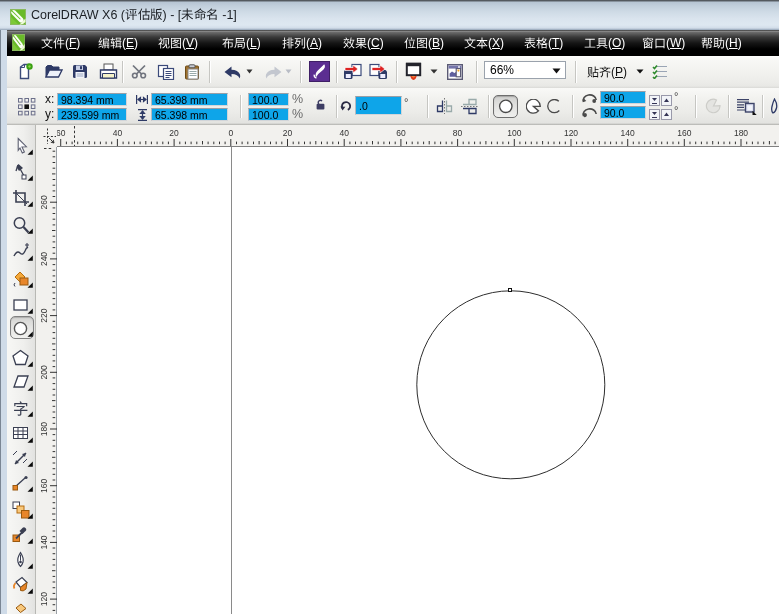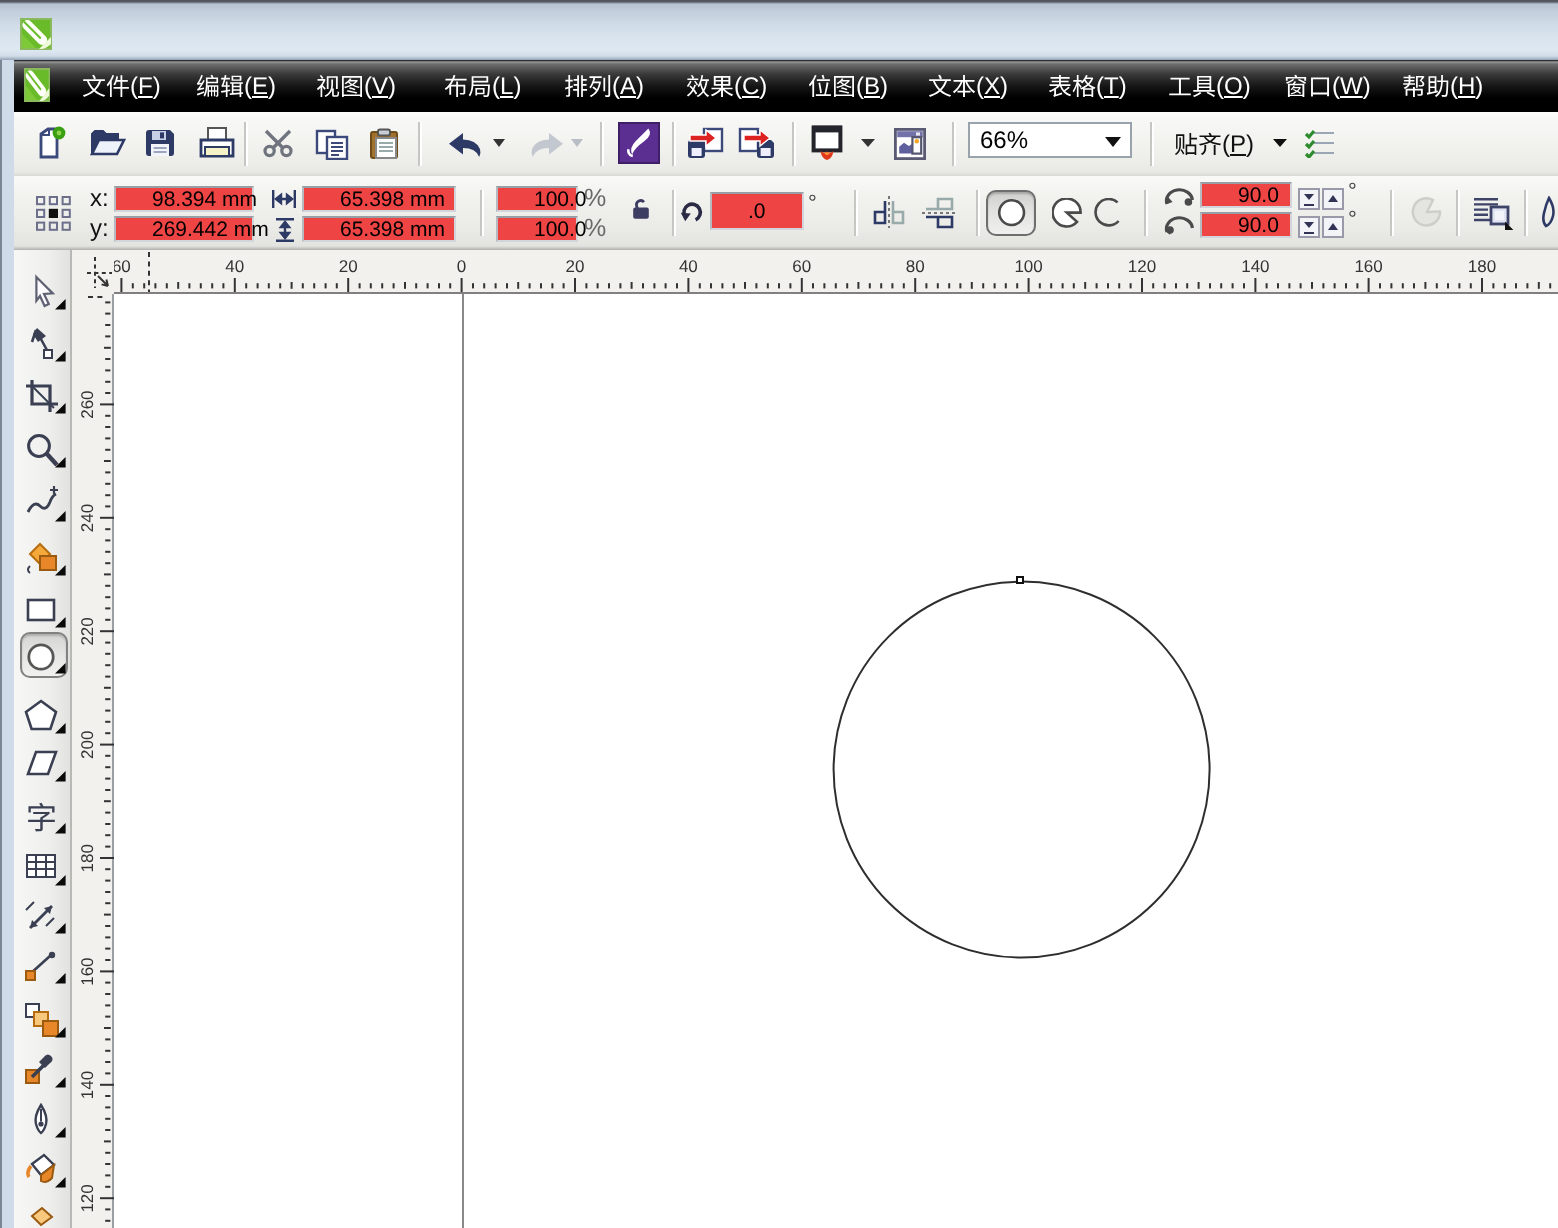--- a/index.html
+++ b/index.html
@@ -11,21 +11,21 @@
  background:linear-gradient(180deg,#0a0a0a 0,#9b9b9b 1px,#6e6e6e 2px,#3a3a3a 7px,#161616 13px,#000 19px,#000 100%)}
 .mi{position:absolute;top:30px;height:26px;line-height:27px;font-size:12px;color:#fff;white-space:nowrap}
 .mi u{text-decoration:underline}
 #toolbar{position:absolute;left:0;top:56px;width:779px;height:32px;
  background:linear-gradient(180deg,#fefefd 0,#f8f8f6 3px,#f3f3f0 14px,#ecece9 26px,#e8e8e5 30px,#d9d9d6 32px)}
 #propbar{position:absolute;left:0;top:88px;width:779px;height:37px;
  background:linear-gradient(180deg,#f9f9f7 0,#f2f2ef 10px,#ebebe8 25px,#e3e3e0 35px,#b0b0ac 37px)}
 .sep{position:absolute;top:61px;height:22px;width:1px;background:#c6c6c2;box-shadow:1px 0 0 #fff}
 .psep{position:absolute;top:95px;height:23px;width:1px;background:#c6c6c2;box-shadow:1px 0 0 #fff}
 .pl{position:absolute;font-size:12px;color:#111;height:13px;line-height:13px}
-.pf{position:absolute;height:13px;line-height:13px;background:#ef4444;border:1px solid #d2d5d9;border-top-color:#989ea6;border-left-color:#b6bac0;font-size:10.5px;color:#000;padding-left:18px;white-space:nowrap}
+.pf{position:absolute;height:13px;line-height:13px;background:#0ea5e9;border:1px solid #d2d5d9;border-top-color:#989ea6;border-left-color:#b6bac0;font-size:10.5px;color:#000;padding-left:3px;white-space:nowrap}
 .pct{position:absolute;font-size:12.5px;color:#6a6a6a}
 .deg{position:absolute;font-size:11px;color:#444}
 #ellbtn{position:absolute;left:493px;top:95px;width:25px;height:23px;border:1.4px solid #6e6e6e;border-radius:5px;
  background:linear-gradient(180deg,#cfcfcd 0,#e0e0de 40%,#f0f0ee 100%);box-shadow:inset 0 1px 1px rgba(0,0,0,0.2)}
 #rulerband{position:absolute;left:36px;top:125px;width:743px;height:22px;background:#f2f1ee}
 #toolbox{position:absolute;left:7px;top:125px;width:29px;height:489px;
  background:linear-gradient(90deg,#f7f7f5 0,#efefed 60%,#e2e2e0 100%);border-right:1px solid #b8b8b4}
 #toolsel{position:absolute;left:10px;top:316px;width:24px;height:23px;border:1.4px solid #828282;border-radius:5px;
  background:linear-gradient(180deg,#d4d4d2 0,#e4e4e2 45%,#f1f1ef 100%);box-shadow:inset 0 1px 1px rgba(0,0,0,0.18)}
 #vrulbg{position:absolute;left:36px;top:147px;width:21px;height:467px;background:#f2f1ee;border-right:1px solid #9aa0a6}
@@ -85,20 +85,33 @@
 </div>
 <span class="abs" style="left:10px;top:9px"><svg width="16" height="16" viewBox="0 0 16 16" preserveAspectRatio="none">
 <rect x="0.5" y="0.5" width="15" height="15" fill="#69bb29" stroke="#8ab95e"></rect>
 <path d="M1 15 L1 8 L8 15 Z" fill="#7dc937"></path>
 <g transform="rotate(-45 7.5 7.5)">
 <rect x="5.1" y="-0.5" width="5" height="15.5" rx="2.5" fill="#fdfff8"></rect>
 <rect x="7.1" y="-0.5" width="1" height="12" fill="#69bb29"></rect>
 </g>
 <path d="M9.5 15.5 L15.5 9.5 L15.5 13 Q13 15.5 10.5 15.5 Z" fill="#eef9da"></path>
 </svg></span>
+<span class="abs" style="left:31px;top:0;height:30px;line-height:31px;font-size:12.5px;color:#1b1f24">CorelDRAW X6 (<svg class="c" viewBox="0 -880 1000 1000">
+        <use href="#u8bc4"></use>
+      </svg><svg class="c" viewBox="0 -880 1000 1000">
+        <use href="#u4f30"></use>
+      </svg><svg class="c" viewBox="0 -880 1000 1000">
+        <use href="#u7248"></use>
+      </svg>) - [<svg class="c" viewBox="0 -880 1000 1000">
+        <use href="#u672a"></use>
+      </svg><svg class="c" viewBox="0 -880 1000 1000">
+        <use href="#u547d"></use>
+      </svg><svg class="c" viewBox="0 -880 1000 1000">
+        <use href="#u540d"></use>
+      </svg> -1]</span>
 <span class="abs" style="left:12px;top:34px"><svg width="13" height="17" viewBox="0 0 16 16" preserveAspectRatio="none">
 <rect x="0.5" y="0.5" width="15" height="15" fill="#69bb29" stroke="#8ab95e"></rect>
 <path d="M1 15 L1 8 L8 15 Z" fill="#7dc937"></path>
 <g transform="rotate(-45 7.5 7.5)">
 <rect x="5.1" y="-0.5" width="5" height="15.5" rx="2.5" fill="#fdfff8"></rect>
 <rect x="7.1" y="-0.5" width="1" height="12" fill="#69bb29"></rect>
 </g>
 <path d="M9.5 15.5 L15.5 9.5 L15.5 13 Q13 15.5 10.5 15.5 Z" fill="#eef9da"></path>
 </svg></span>
 <span class="mi" style="left:41px"><svg class="c" viewBox="0 -880 1000 1000">
@@ -298,21 +311,21 @@
       <rect x="1.5" y="7.9" width="3.6" height="3.6" fill="none" stroke="#6b6f8a"></rect>
       <rect x="7.4" y="7.4" width="4.6" height="4.6" fill="#111"></rect>
       <rect x="14.3" y="7.9" width="3.6" height="3.6" fill="none" stroke="#6b6f8a"></rect>
       <rect x="1.5" y="14.3" width="3.6" height="3.6" fill="none" stroke="#6b6f8a"></rect>
       <rect x="7.9" y="14.3" width="3.6" height="3.6" fill="none" stroke="#6b6f8a"></rect>
       <rect x="14.3" y="14.3" width="3.6" height="3.6" fill="none" stroke="#6b6f8a"></rect>
     </svg>
     <span class="pl" style="left:45px;top:93px">x:</span>
     <span class="pl" style="left:45px;top:108px">y:</span>
     <span class="pf" style="left:57px;top:93px;width:70px">98.394 mm</span>
-    <span class="pf" style="left:57px;top:108px;width:70px">269.442 mm</span>
+    <span class="pf" style="left:57px;top:108px;width:70px">239.599 mm</span>
     <svg class="abs" style="left:136px;top:95px" width="12" height="9" viewBox="0 0 12 9">
       <g stroke="#2e3a66" stroke-width="1.2">
         <path d="M0.6 0 V9 M11.4 0 V9 M2 4.5 H10"></path>
         <path d="M2 4.5 l2.5 -2 v4 Z" fill="#2e3a66"></path>
         <path d="M10 4.5 l-2.5 -2 v4 Z" fill="#2e3a66"></path>
       </g>
     </svg>
     <svg class="abs" style="left:138px;top:109px" width="9" height="12" viewBox="0 0 9 12">
       <g stroke="#2e3a66" stroke-width="1.2">
         <path d="M0 0.6 H9 M0 11.4 H9 M4.5 2 V10"></path>

